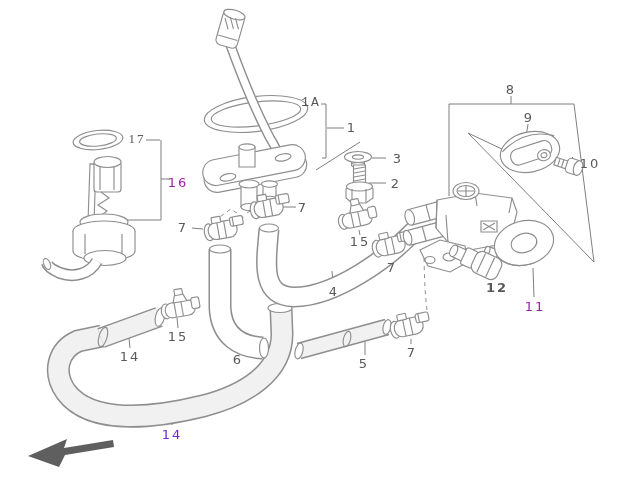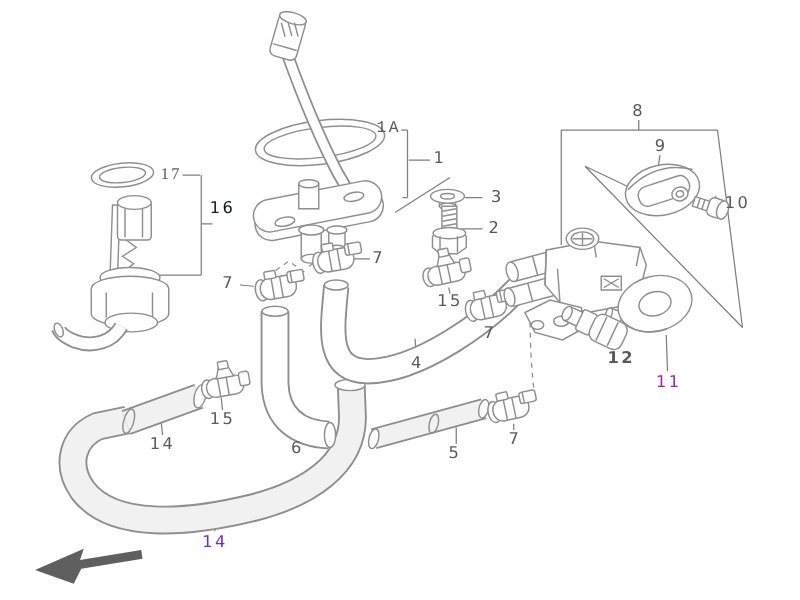--- a/index.html
+++ b/index.html
@@ -220,21 +220,21 @@
       <path class="ln" d="M558,162 V170 M562,162 V170"></path>
       <rect class="pt" x="566" y="158" width="13" height="15" rx="4"></rect>
       <ellipse class="pt" cx="578" cy="165.5" rx="4.5" ry="7.5"></ellipse>
     </g>
 
     <polygon id="direction-arrow" fill="#5f5f5f" stroke="none" points="28,456 67,439 64,448 113,440 114,447 65,455 59,467"></polygon>
   </svg>
 
   <div id="labels-layer">
       <span class="lbl" style="left: 137px; top: 139px; color: rgb(89, 89, 89); font-family: Liberation Serif, serif;">17</span>
-      <span class="lbl" style="left: 178px; top: 167px; color: #0f172a;">16</span>
+      <span class="lbl" style="left: 178px; top: 182px; color: #a21caf;">16</span>
       <span class="lbl" style="left: 311px; top: 102px; color: rgb(89, 89, 89); font-family: Liberation Mono, monospace;">1A</span>
       <span class="lbl" style="left: 352px; top: 127px; color: rgb(89, 89, 89);">1</span>
       <span class="lbl" style="left: 398px; top: 158px; color: rgb(89, 89, 89);">3</span>
       <span class="lbl" style="left: 396px; top: 183px; color: rgb(89, 89, 89);">2</span>
       <span class="lbl" style="left: 183px; top: 227px; color: rgb(89, 89, 89);">7</span>
       <span class="lbl" style="left: 303px; top: 207px; color: rgb(89, 89, 89);">7</span>
       <span class="lbl" style="left: 360px; top: 241px; color: rgb(89, 89, 89);">15</span>
       <span class="lbl" style="left: 392px; top: 267px; color: rgb(89, 89, 89);">7</span>
       <span class="lbl" style="left: 511px; top: 89px; color: rgb(89, 89, 89);">8</span>
       <span class="lbl" style="left: 529px; top: 117px; color: rgb(89, 89, 89);">9</span>

